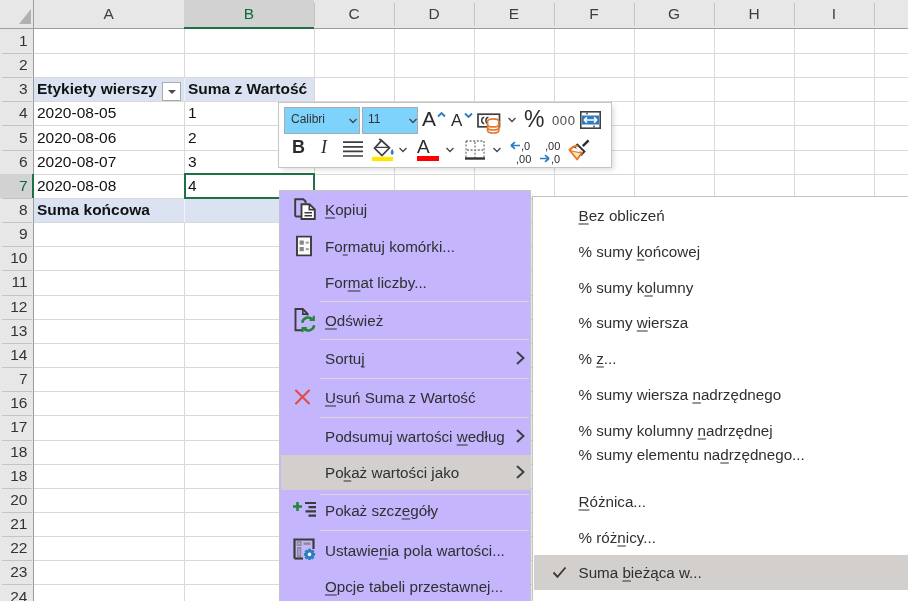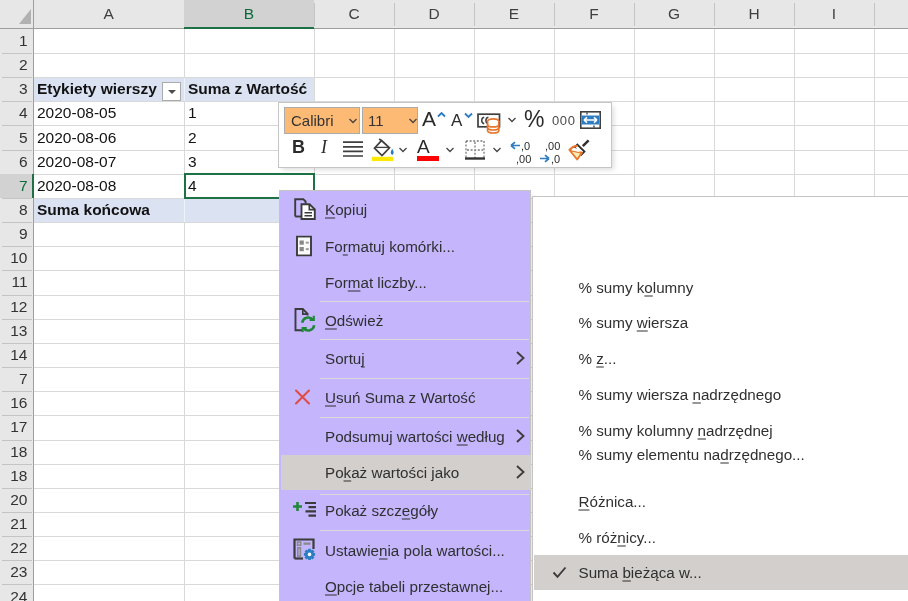--- a/index.html
+++ b/index.html
@@ -15,21 +15,21 @@
 .bhdr{position:absolute;left:184px;top:0;width:130px;height:28.5px;background:#d2d2d2;border-bottom:2px solid #1e7145;color:#0b6a3c;font-size:15.5px;text-align:center;line-height:28px}
 .r7hdr{position:absolute;left:0;top:173.76000000000002px;width:33.5px;height:24.16px;background:#d2d2d2;border-right:2px solid #1e7145;color:#0b6a3c;font-size:15.5px;display:flex;align-items:center;justify-content:flex-end;padding-right:4px}
 .vline{position:absolute;top:28.5px;width:1px;height:572.5px;background:#d9d9d9}
 .blue{position:absolute;background:#dbe3f3}
 .ctext{position:absolute;font-size:15.5px;color:#121212;white-space:nowrap;display:flex;align-items:center;height:24px}
 .b{font-weight:bold}
 .sel{position:absolute;left:183.5px;top:172.9px;width:131.5px;height:26px;border:2px solid #1e7145}
 .dd{position:absolute;left:161.5px;top:81.5px;width:19px;height:19px;background:#fff;border:1px solid #ababab}
 .dd:after{content:"";position:absolute;left:5.5px;top:7.5px;width:0;height:0;border-left:4px solid transparent;border-right:4px solid transparent;border-top:4.5px solid #4d4d4d}
 .tb{position:absolute;left:278px;top:102px;width:334px;height:66px;background:#fff;border:1px solid #c5c5c5;box-shadow:3px 3px 5px -1px rgba(0,0,0,0.13)}
-.combo{position:absolute;background:#fdba74;border:1px solid #ababab;font-size:15px;color:#333}
+.combo{position:absolute;background:#7dd3fc;border:1px solid #ababab;font-size:12px;color:#333}
 .tbt{position:absolute;color:#3f3f3f;white-space:nowrap}
 .menu{position:absolute;left:279px;top:189.5px;width:252px;height:412px;background:#c4b5fd;border:1px solid #c6c4c2;border-bottom:none;box-shadow:4px 4px 6px -2px rgba(0,0,0,0.14)}
 .mi{position:absolute;left:1px;width:250px;color:#303030;font-size:15.2px}
 .mtext{position:absolute;left:44px;top:50%;transform:translateY(-50%);white-space:nowrap}
 .msep{position:absolute;left:40px;right:1px;height:1px;background:#dbd9d7}
 .hl{background:#d2cfcd}
 .marrow{position:absolute;right:6px;top:50%;transform:translateY(-50%)}
 .micon{position:absolute;left:12px;top:50%;transform:translateY(-50%)}
 .smenu{position:absolute;left:532px;top:195.5px;width:377px;height:406px;background:#fff;border:1px solid #c6c4c2;border-right:none;border-bottom:none;box-shadow:4px 4px 6px -2px rgba(0,0,0,0.14)}
 .si{position:absolute;left:1px;width:375px;color:#303030;font-size:15.2px}
@@ -329,20 +329,26 @@
 <span class="mtext"><u>O</u>pcje tabeli przestawnej...</span>
 </div>
 <div class="msep" style="top:110.30px"></div>
 <div class="msep" style="top:148.70px"></div>
 <div class="msep" style="top:187.50px"></div>
 <div class="msep" style="top:226.50px"></div>
 <div class="msep" style="top:303.50px"></div>
 <div class="msep" style="top:339.00px"></div>
 </div>
 <div class="smenu">
+<div class="si" style="top:1.00px;height:35.70px">
+<span class="stext"><u>B</u>ez obliczeń</span>
+      </div>
+<div class="si" style="top:36.70px;height:35.70px">
+<span class="stext">% sumy <u>k</u>ońcowej</span>
+      </div>
 <div class="si" style="top:72.40px;height:35.70px">
 <span class="stext">% sumy k<u>o</u>lumny</span>
       </div>
 <div class="si" style="top:108.10px;height:35.70px">
 <span class="stext">% sumy <u>w</u>iersza</span>
       </div>
 <div class="si" style="top:143.80px;height:35.70px">
 <span class="stext">% <u>z</u>...</span>
       </div>
 <div class="si" style="top:179.50px;height:35.70px">

